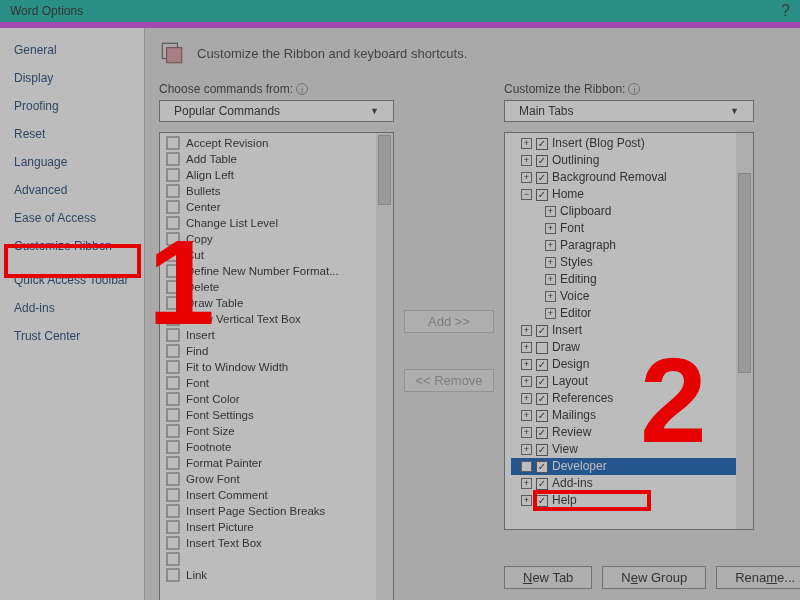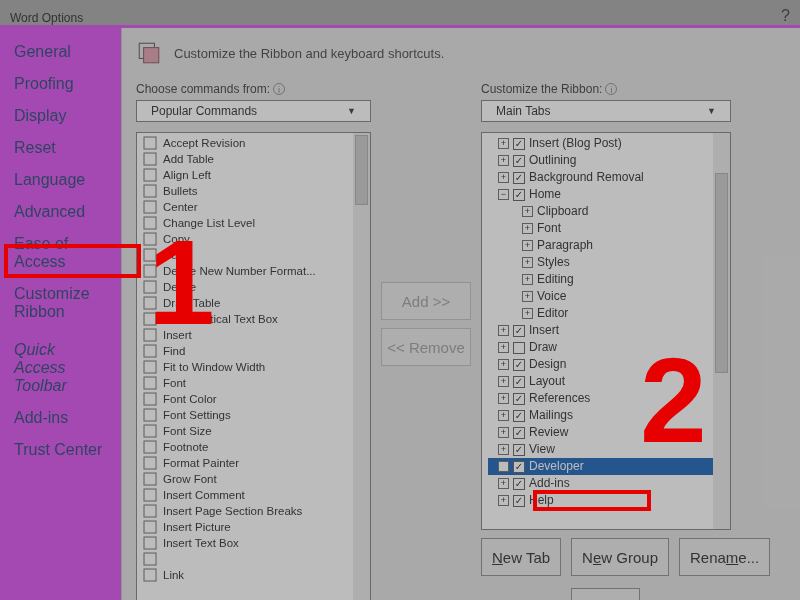--- a/index.html
+++ b/index.html
@@ -2,27 +2,27 @@
 <html><head>
 <meta charset="utf-8">
 <style>
   * { box-sizing: border-box; font-family: "Segoe UI", Tahoma, sans-serif; }
   html, body { margin:0; padding:0; width:800px; height:600px; overflow:hidden; }
   body { background:#e1e1e1; position:relative; }
 
   
   .dim-overlay { position:absolute; inset:0; background:rgba(80,80,80,0.38); pointer-events:none; z-index:50; }
 
-  .titlebar { height:28px; display:flex; align-items:flex-end; padding:0 10px; font-size:12px; color:#222; background:#a3a3a3; border-bottom:3px solid #d946ef; }
+  .titlebar { height:28px; display:flex; align-items:center; padding:0 10px; font-size:12px; color:#222; background:#14b8a6; border-bottom:6px solid #d946ef; }
   .titlebar .help { margin-left:auto; font-size:16px; color:#333; cursor:pointer; }
 
   .main { display:flex; height:calc(600px - 28px); }
 
   
-  .sidebar { width:122px; background:#d946ef; border-right:1px solid #bbb; padding:8px 0; font-size:16px; position:relative; }
+  .sidebar { width:145px; background:#ffffff; border-right:1px solid #bbb; padding:8px 0; font-size:12px; position:relative; }
   .side-item { padding:7px 14px; color:#1a3e6d; cursor:pointer; }
 
   
   .content { flex:1; padding:12px 14px; font-size:12px; color:#222; position:relative; }
   .header-row { display:flex; align-items:center; gap:12px; margin-bottom:16px; }
   .header-icon { width:26px; height:26px; }
   .header-icon svg{width:100%;height:100%;}
   .header-text { font-size:13px; color:#3b3b3b; }
 
   .cols { display:grid; grid-template-columns: 235px 90px 250px; gap:10px; }
@@ -34,39 +34,39 @@
   .dropdown .caret { margin-left:auto; font-size:9px; color:#333; }
 
   .listbox { margin-top:10px; border:1px solid #7a7a7a; background:#fff; height:514px; overflow:hidden; position:relative; }
   .listbox-inner { padding:2px 0; }
   .cmd-item { display:flex; align-items:center; height:16px; padding:0 4px; font-size:11.5px; line-height:16px; white-space:nowrap; }
   .cmd-item .ico { width:18px; height:14px; margin-right:4px; display:inline-flex; align-items:center; justify-content:center; }
   .cmd-item .ico svg{width:14px;height:14px;}
   .cmd-item .chev { margin-left:auto; font-size:9px; color:#222; padding-right:4px;}
 
   .centerbtns { display:flex; flex-direction:column; gap:8px; margin-top:200px; }
-  .btn { border:1px solid #888; background:#e8e8e8; height:38px; font-size:15px; display:flex; align-items:center; justify-content:center; cursor:pointer; }
+  .btn { border:1px solid #888; background:#e8e8e8; height:23px; font-size:13px; display:flex; align-items:center; justify-content:center; cursor:pointer;margin-top:28px; }
   .btn.disabled { color:#9a9a9a; border-color:#bbb; cursor:default; }
 
   
   .tree { margin-top:10px; border:1px solid #7a7a7a; background:#fff; height:398px; overflow:hidden; position:relative; }
   .tree-inner { padding:2px 6px; font-size:12px; }
   .tree-row { display:flex; align-items:center; height:17px; line-height:17px; white-space:nowrap; }
   .tree-row.l1 { padding-left:10px; }
   .tree-row.l2 { padding-left:34px; }
   .expander { width:11px; height:11px; border:1px solid #666; display:inline-flex; align-items:center; justify-content:center; font-size:9px; line-height:1; margin-right:4px; background:#fff;}
   .chk { width:12px; height:12px; border:1px solid #555; margin-right:4px; display:inline-flex; align-items:center; justify-content:center; font-size:10px; background:#fff;}
   .chk.checked::after { content:"✓"; color:#1a1a1a; font-size:10px; }
   .tree-row.sel { background:#0a5bb3; color:#fff; }
   .tree-row.sel .chk { background:#fff; color:#000; }
   .scrollbar { position:absolute; right:0; top:0; width:17px; height:100%; background:#e9e9e9; }
   .scroll-thumb { position:absolute; right:2px; width:13px; background:#c8c8c8; border:1px solid #aaa;}
 
   .right-btns { display:flex; gap:10px; margin-top:8px; }
-  .right-btns .btn { flex:0 0 auto; padding:0 10px; }
+  .right-btns .btn { flex:0 0 auto; padding:0 18px; }
   .right-btns .btn u { text-decoration:underline; }
 
   .customizations { margin-top:12px; font-size:12px; display:flex; align-items:center; gap:5px; }
 
   
   .redbox1 { position:absolute; border:4px solid #e60000; left:4px; top:244px; width:137px; height:34px; z-index:60; }
   .redbox2 { position:absolute; border:4px solid #e60000; left:533px; top:490px; width:118px; height:21px; z-index:60; }
   .big1 { position:absolute; left:148px; top:222px; color:#e60000; font:900 120px/1 Arial; z-index:60; }
   .big2 { position:absolute; left:640px; top:340px; color:#e60000; font:900 120px/1 Arial; z-index:60; }
 </style>
@@ -74,28 +74,28 @@
 <body>
 
 <div class="titlebar">
   <span>Word Options</span>
   <span class="help">?</span>
 </div>
 
 <div class="main">
   <div class="sidebar" id="sidebar">
       <div class="side-item">General</div>
+      <div class="side-item">Display</div>
       <div class="side-item">Proofing</div>
-      <div class="side-item">Display</div>
       <div class="side-item">Reset</div>
       <div class="side-item">Language</div>
       <div class="side-item">Advanced</div>
       <div class="side-item">Ease of Access</div>
       <div class="side-item">Customize Ribbon</div>
-      <div class="side-item" style="margin-top: 6px; font-style: italic;">Quick Access Toolbar</div>
+      <div class="side-item" style="margin-top: 6px;">Quick Access Toolbar</div>
       <div class="side-item" style="margin-top: 0px;">Add-ins</div>
       <div class="side-item" style="margin-top: 0px;">Trust Center</div>
     </div>
 
   <div class="content">
     <div class="header-row">
       <span class="header-icon">
         <svg viewBox="0 0 24 24">
             <rect x="3" y="3" width="14" height="14" fill="none" stroke="#555"></rect>
             <rect x="7" y="7" width="14" height="14" fill="#d9a" stroke="#855"></rect>

